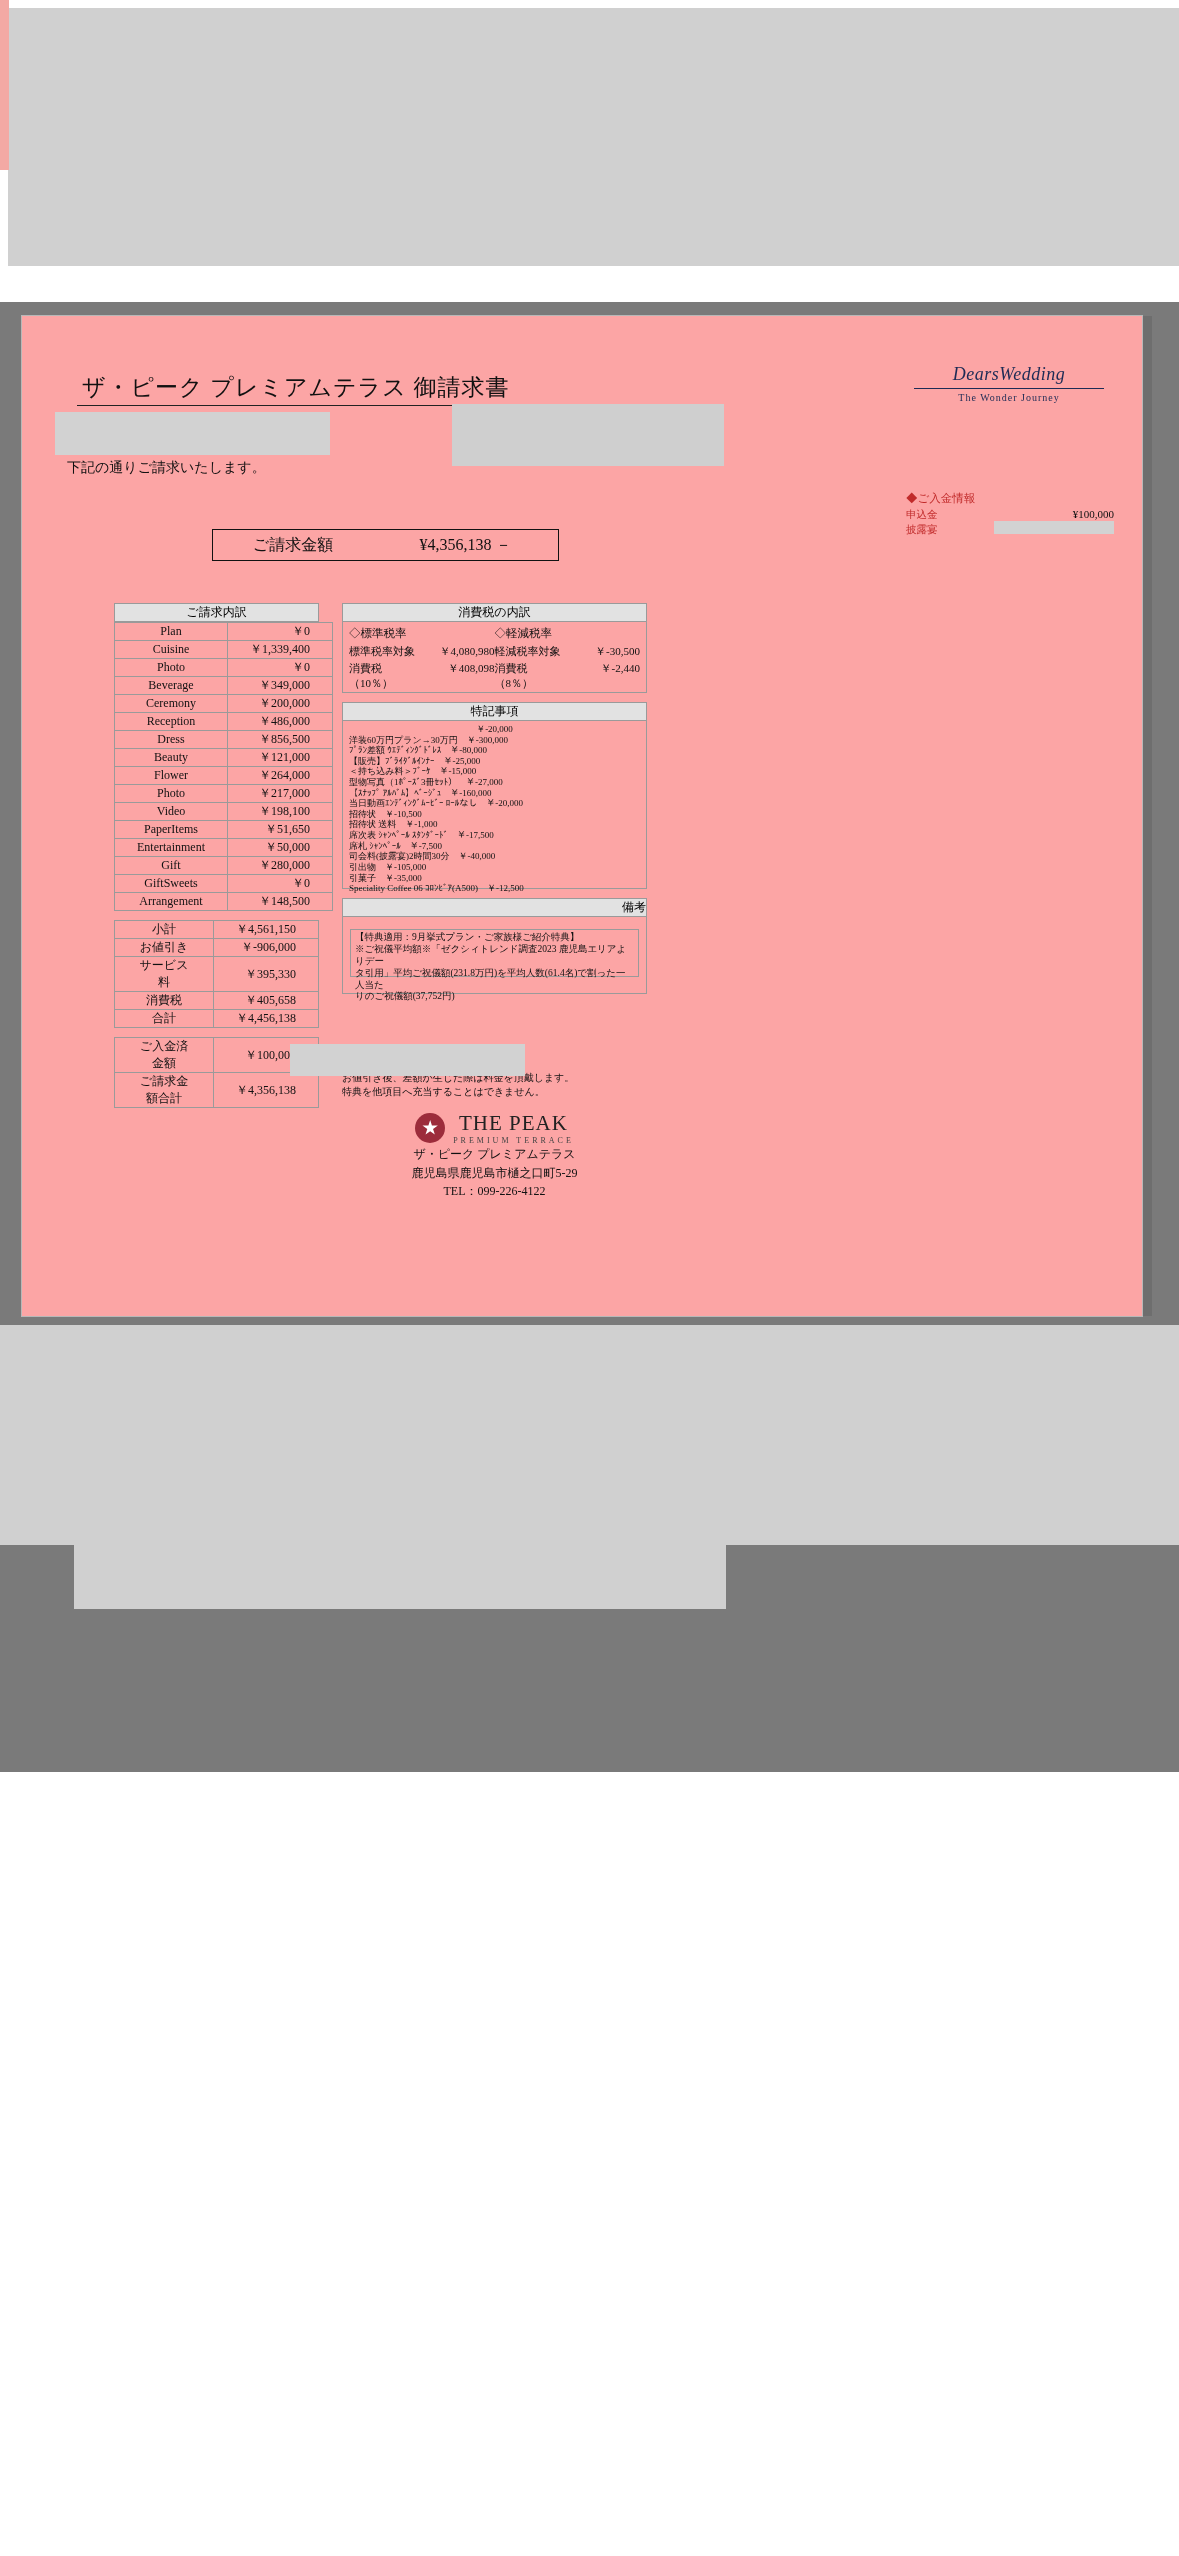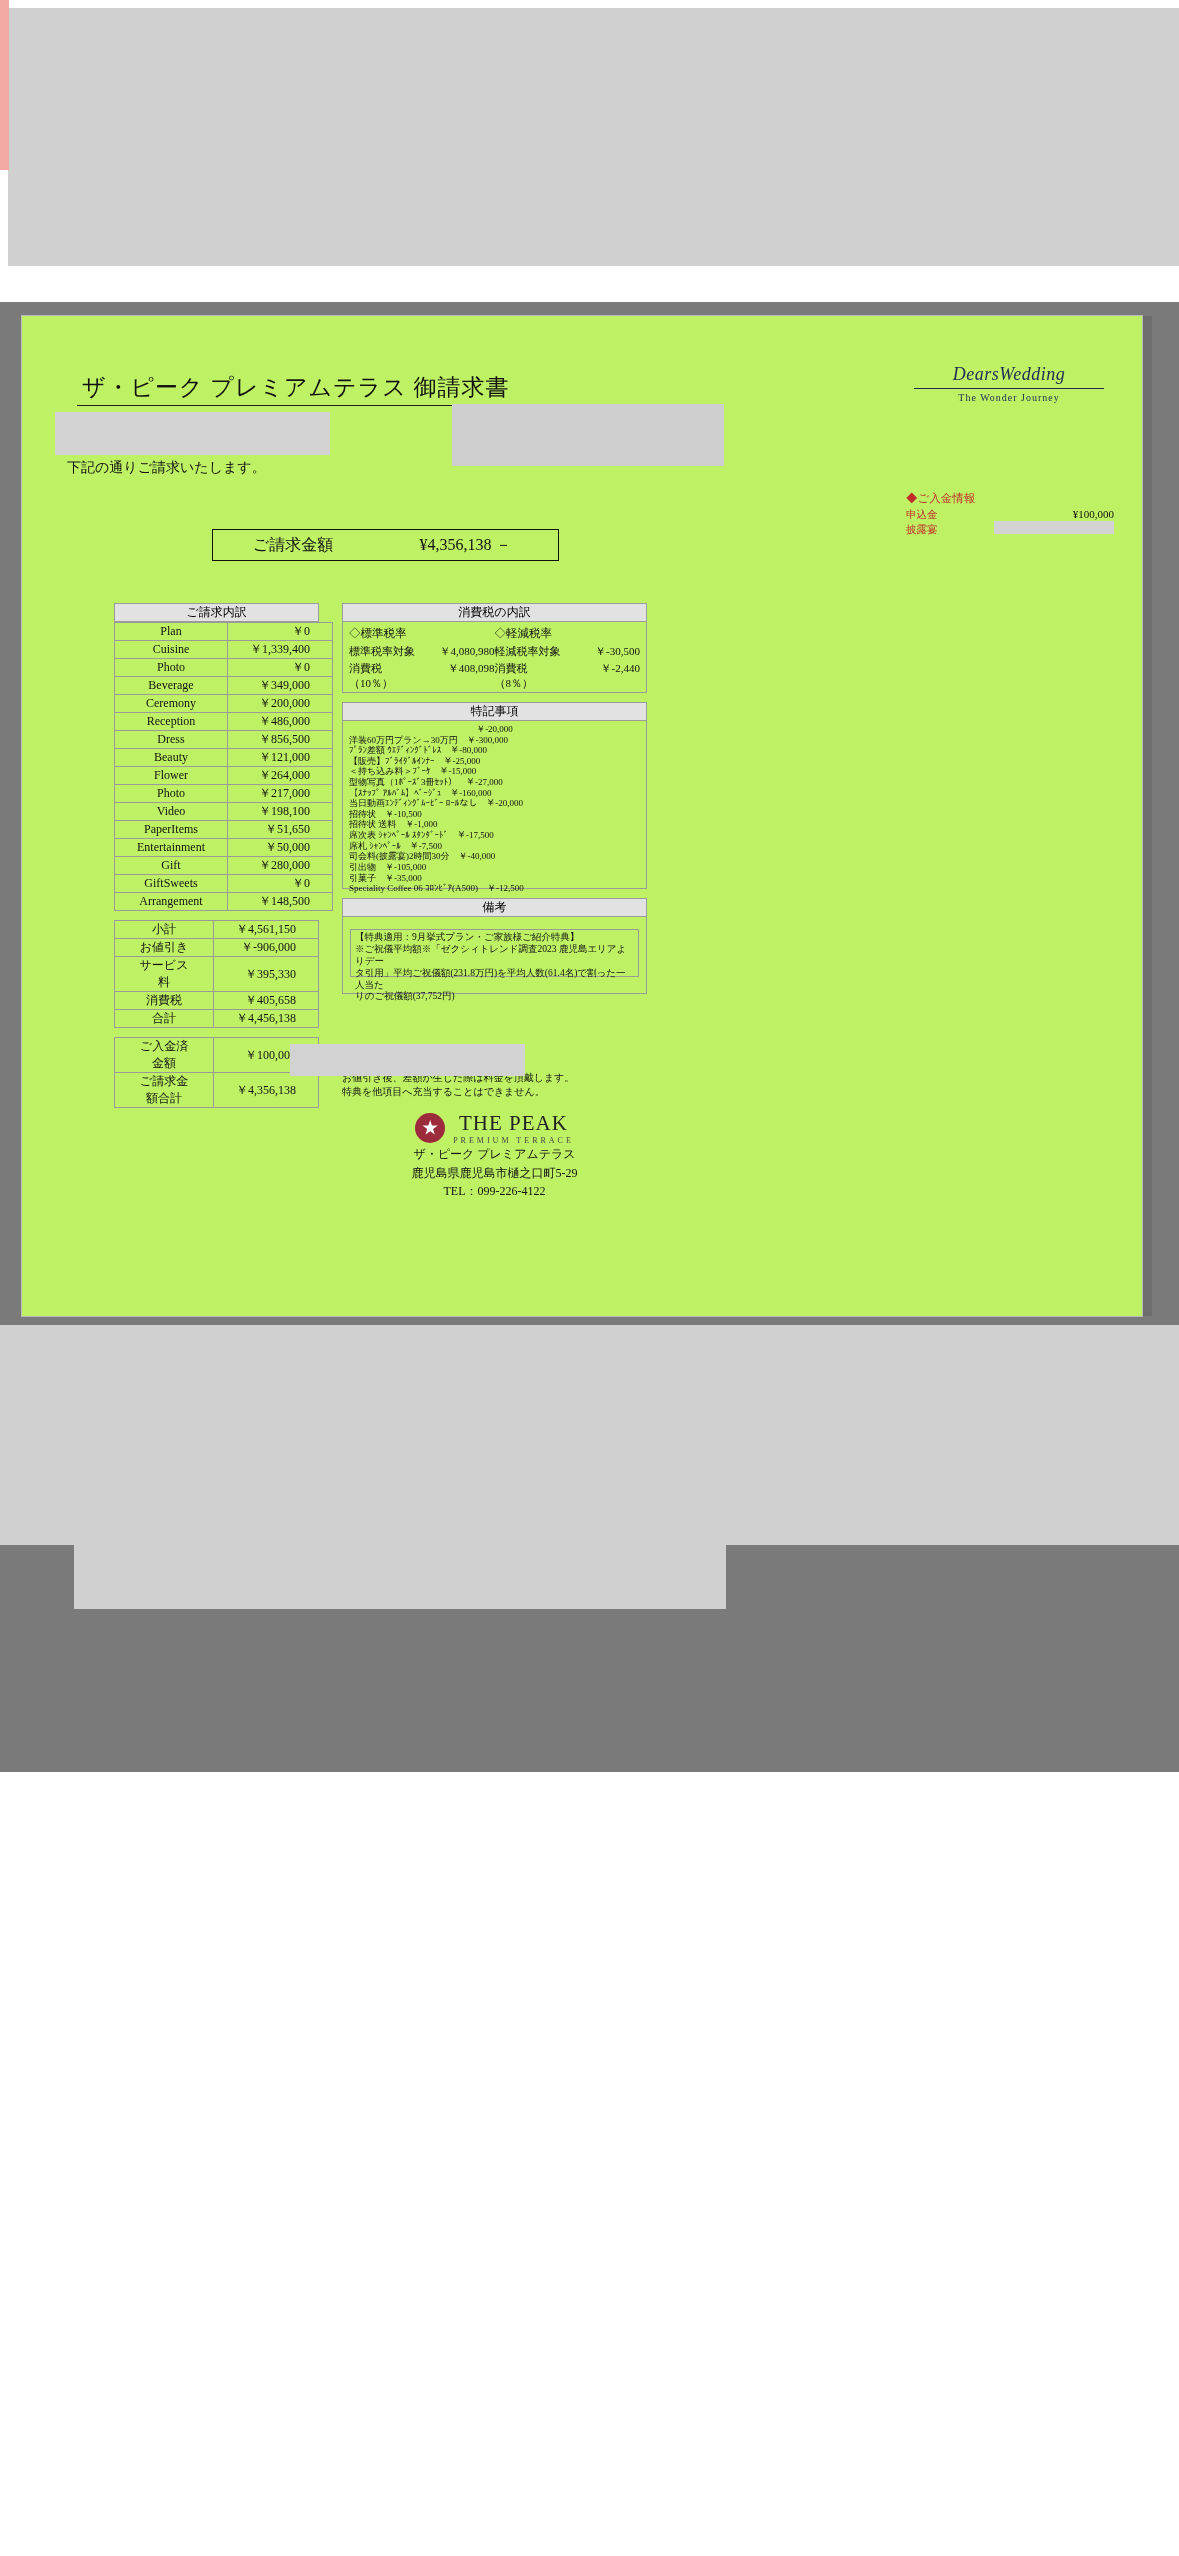--- a/index.html
+++ b/index.html
@@ -19,21 +19,21 @@
   .top-white-strip{
     position:absolute;left:0;top:266px;width:1179px;height:36px;background:#ffffff;
   }
   .outer-grey{
     position:absolute;left:0;top:302px;width:1179px;height:1470px;background:#7a7a7a;
   }
   .bottom-grey{
     position:absolute;left:0;top:1325px;width:1179px;height:220px;background:#d0d0d0;
   }
   .page{
-    position:absolute;left:22px;top:316px;width:1120px;height:1000px;background:#bef264;
+    position:absolute;left:22px;top:316px;width:1120px;height:1000px;background:#fca5a5;
     box-shadow:0 0 0 1px #b8b8b8;
   }
   .page-inner{position:relative;width:100%;height:100%;}
 
   .doc-title{
     position:absolute;left:60px;top:56px;
     font-size:23px;letter-spacing:1px;color:#111;
   }
   .title-rule{
     position:absolute;left:55px;top:89px;width:530px;height:1px;background:#222;
@@ -346,21 +346,21 @@
         <div>招待状　￥-10,500</div>
         <div>招待状 送料　￥-1,000</div>
         <div>席次表 ｼｬﾝﾍﾟｰﾙ ｽﾀﾝﾀﾞｰﾄﾞ　￥-17,500</div>
         <div>席札 ｼｬﾝﾍﾟｰﾙ　￥-7,500</div>
         <div>司会料(披露宴)2時間30分　￥-40,000</div>
         <div>引出物　￥-105,000</div>
         <div>引菓子　￥-35,000</div>
         <div>Speciality Coffee 06 ｺﾛﾝﾋﾞｱ(A500)　￥-12,500</div>
       </div>
 
-      <div class="tbl-head" style="margin-top:9px;">備考</div>
+      <div class="tbl-head" style="margin-top:9px;text-align:right;">備考</div>
       <div class="remark-box">
         <div class="remark-inner">
           <div>【特典適用：9月挙式プラン・ご家族様ご紹介特典】</div>
           <div>※ご祝儀平均額※「ゼクシィトレンド調査2023 鹿児島エリアよりデー</div>
           <div>タ引用」平均ご祝儀額(231.8万円)を平均人数(61.4名)で割った一人当た</div>
           <div>りのご祝儀額(37,752円)</div>
         </div>
       </div>
     </div>
 

